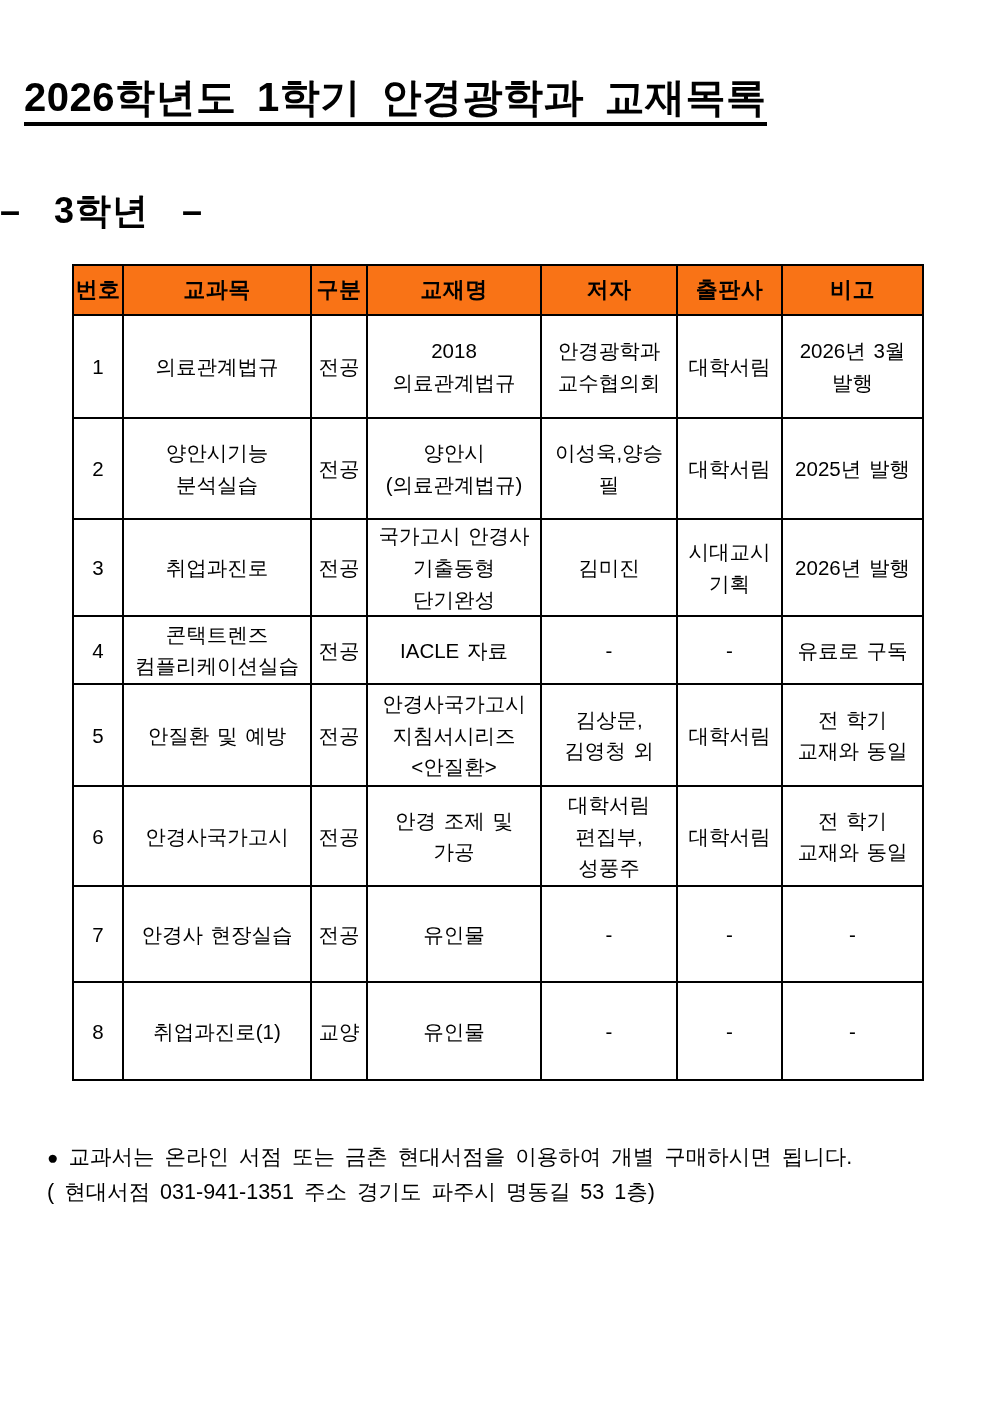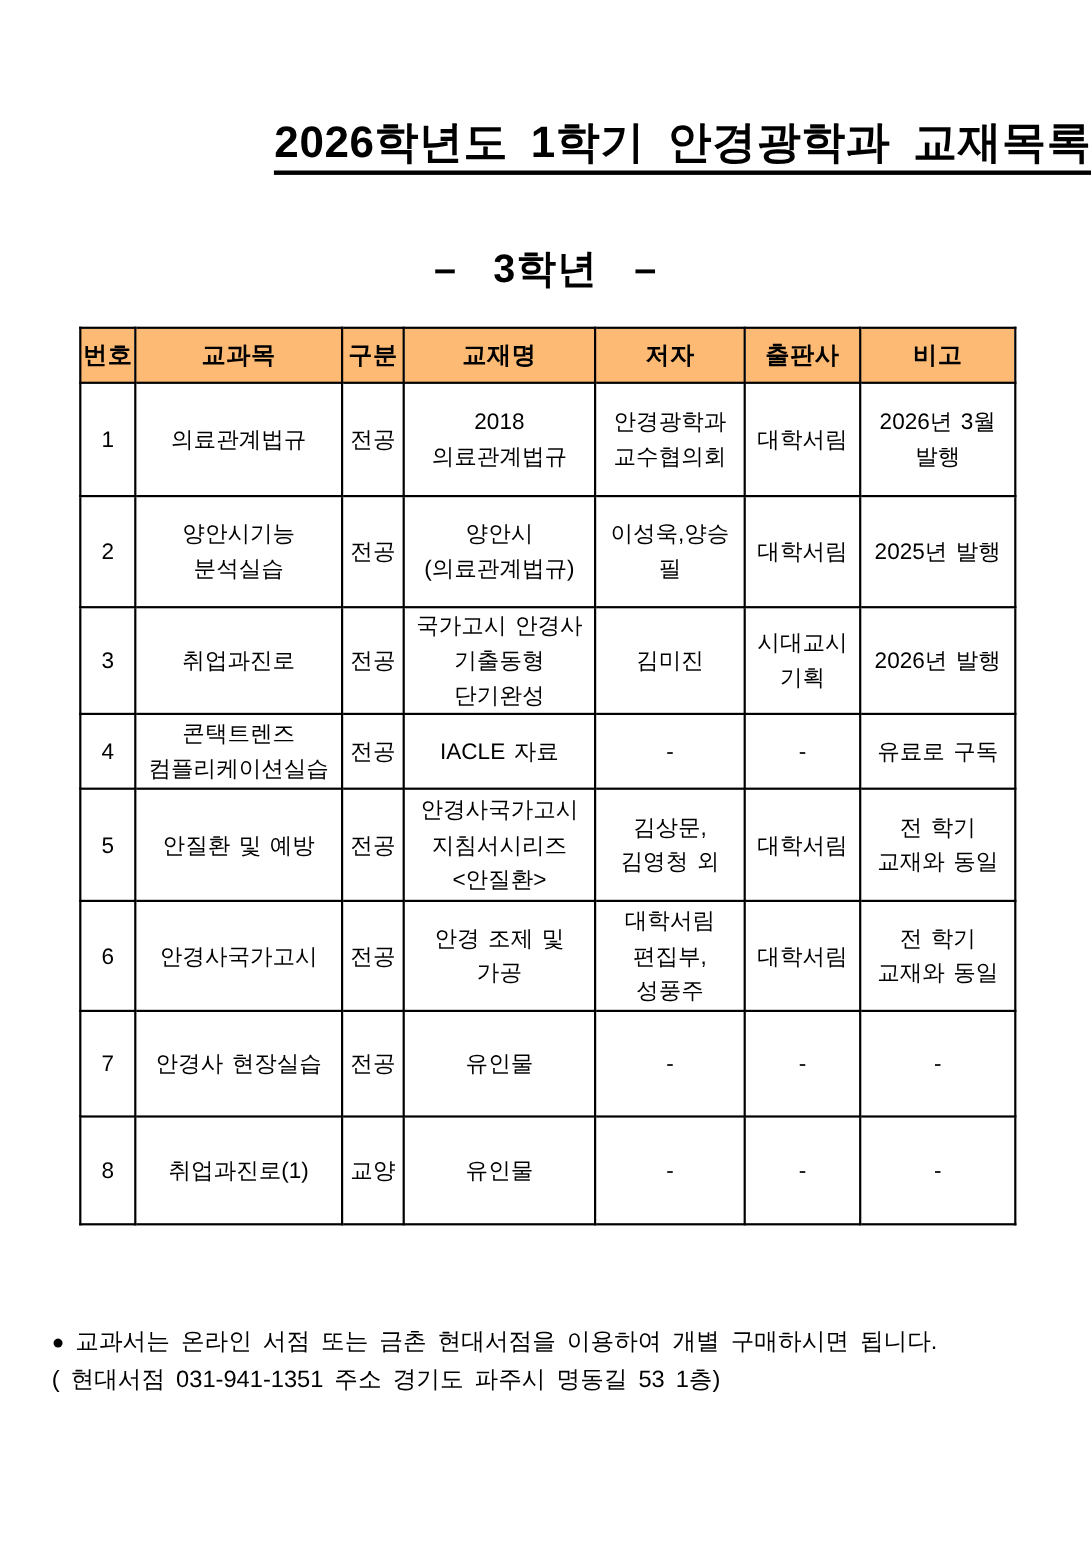--- a/index.html
+++ b/index.html
@@ -10,36 +10,35 @@
     color: #000000;
     font-family: "Liberation Sans", "DejaVu Sans", sans-serif;
     overflow: hidden;
   }
   .page {
     width: 992px;
     height: 1403px;
     position: relative;
   }
   .title {
-    margin-top: 106px;
-    text-align: right;
+    margin-top: 73px;
+    text-align: left;
     font-size: 40px;
     font-weight: 700;
     line-height: 1.2;
     letter-spacing: 0.5px;
     word-spacing: 9px;
     padding-left: 24px;
   }
   .title .underline {
     border-bottom: 4px solid #000;
     padding-bottom: 3px;
   }
   .subtitle {
     margin-top: 68px;
-    text-align: center;
     font-size: 36px;
     font-weight: 700;
     line-height: 1.2;
     word-spacing: 22px;
     letter-spacing: 1px;
   }
   table.booklist {
     margin-left: 72px;
     margin-top: 32px;
     width: 850px;
@@ -48,35 +47,35 @@
   }
   table.booklist th,
   table.booklist td {
     border: 2px solid #000;
     text-align: center;
     vertical-align: middle;
     white-space: pre-line;
     overflow: hidden;
   }
   table.booklist th {
-    background: #fdba74;
+    background: #f97316;
     font-size: 22px;
     font-weight: 700;
     letter-spacing: 0.5px;
   }
   table.booklist td {
     font-size: 20.5px;
     font-weight: 400;
     line-height: 1.55;
     letter-spacing: 0px;
     word-spacing: 2px;
   }
   table.booklist tr.header-row { height: 50px; }
   .footer {
-    margin-top: 88px;
+    margin-top: 59px;
     padding-left: 47px;
     padding-right: 40px;
     font-size: 21.5px;
     line-height: 1.6;
     word-spacing: 4px;
   }
   .footer .bullet { font-size: 19px; }
 </style>
 </head>
 <body>

